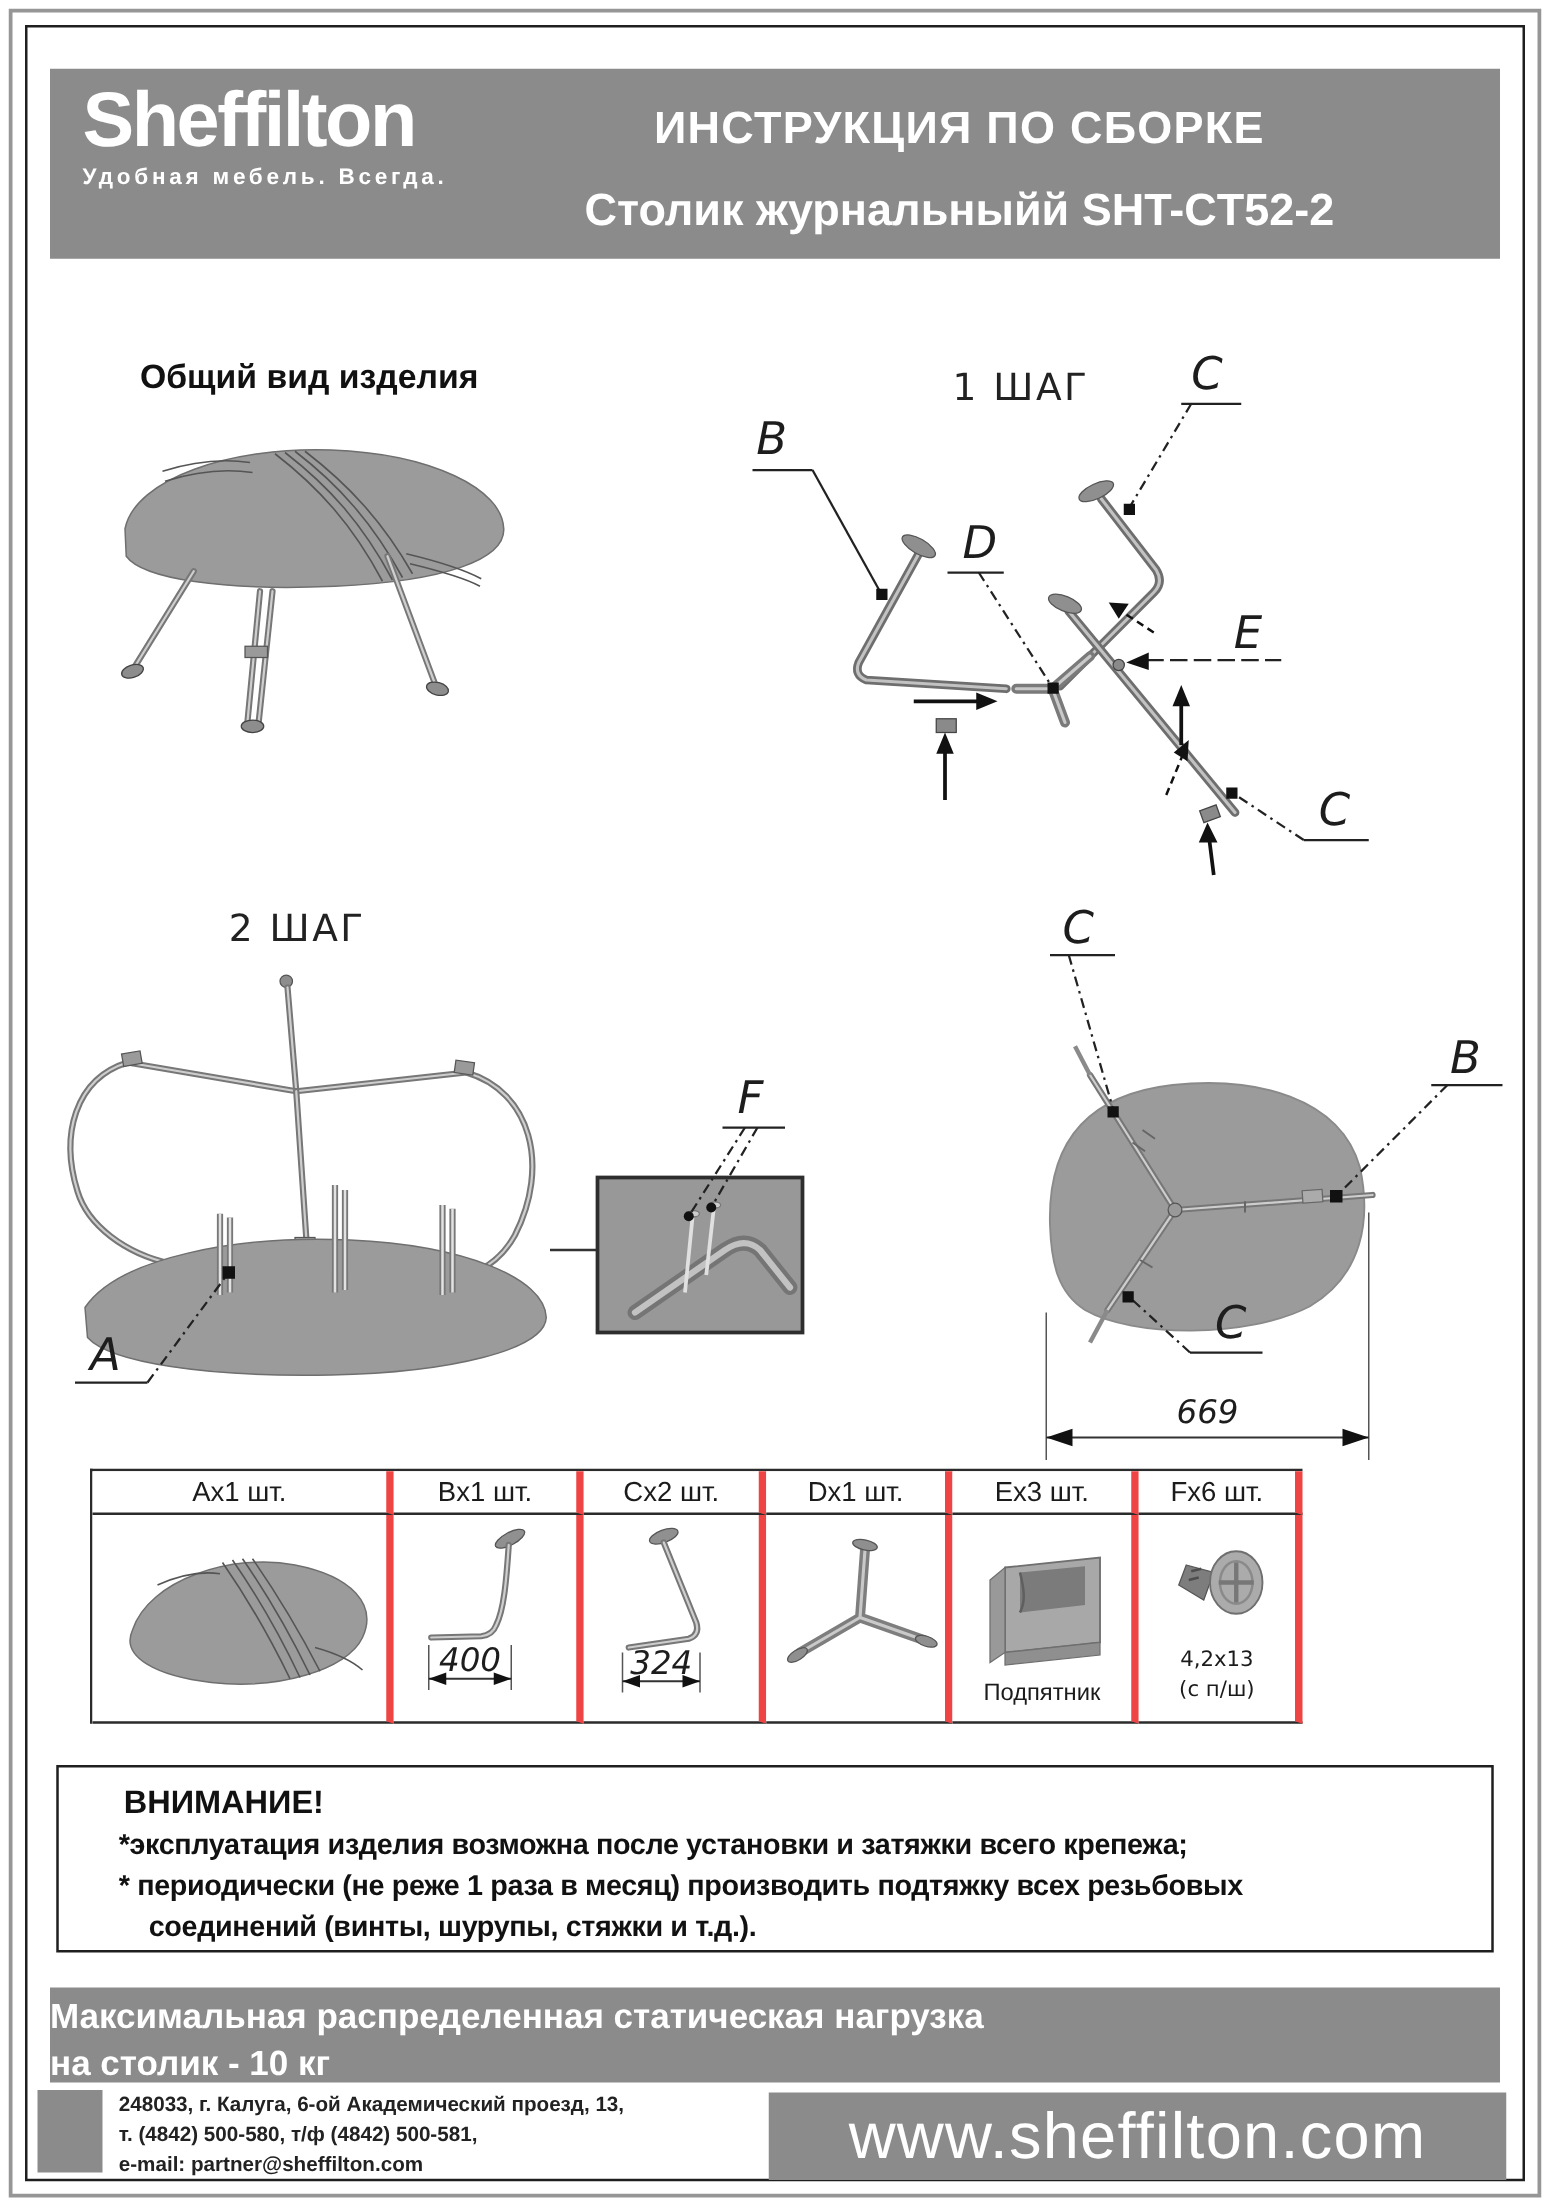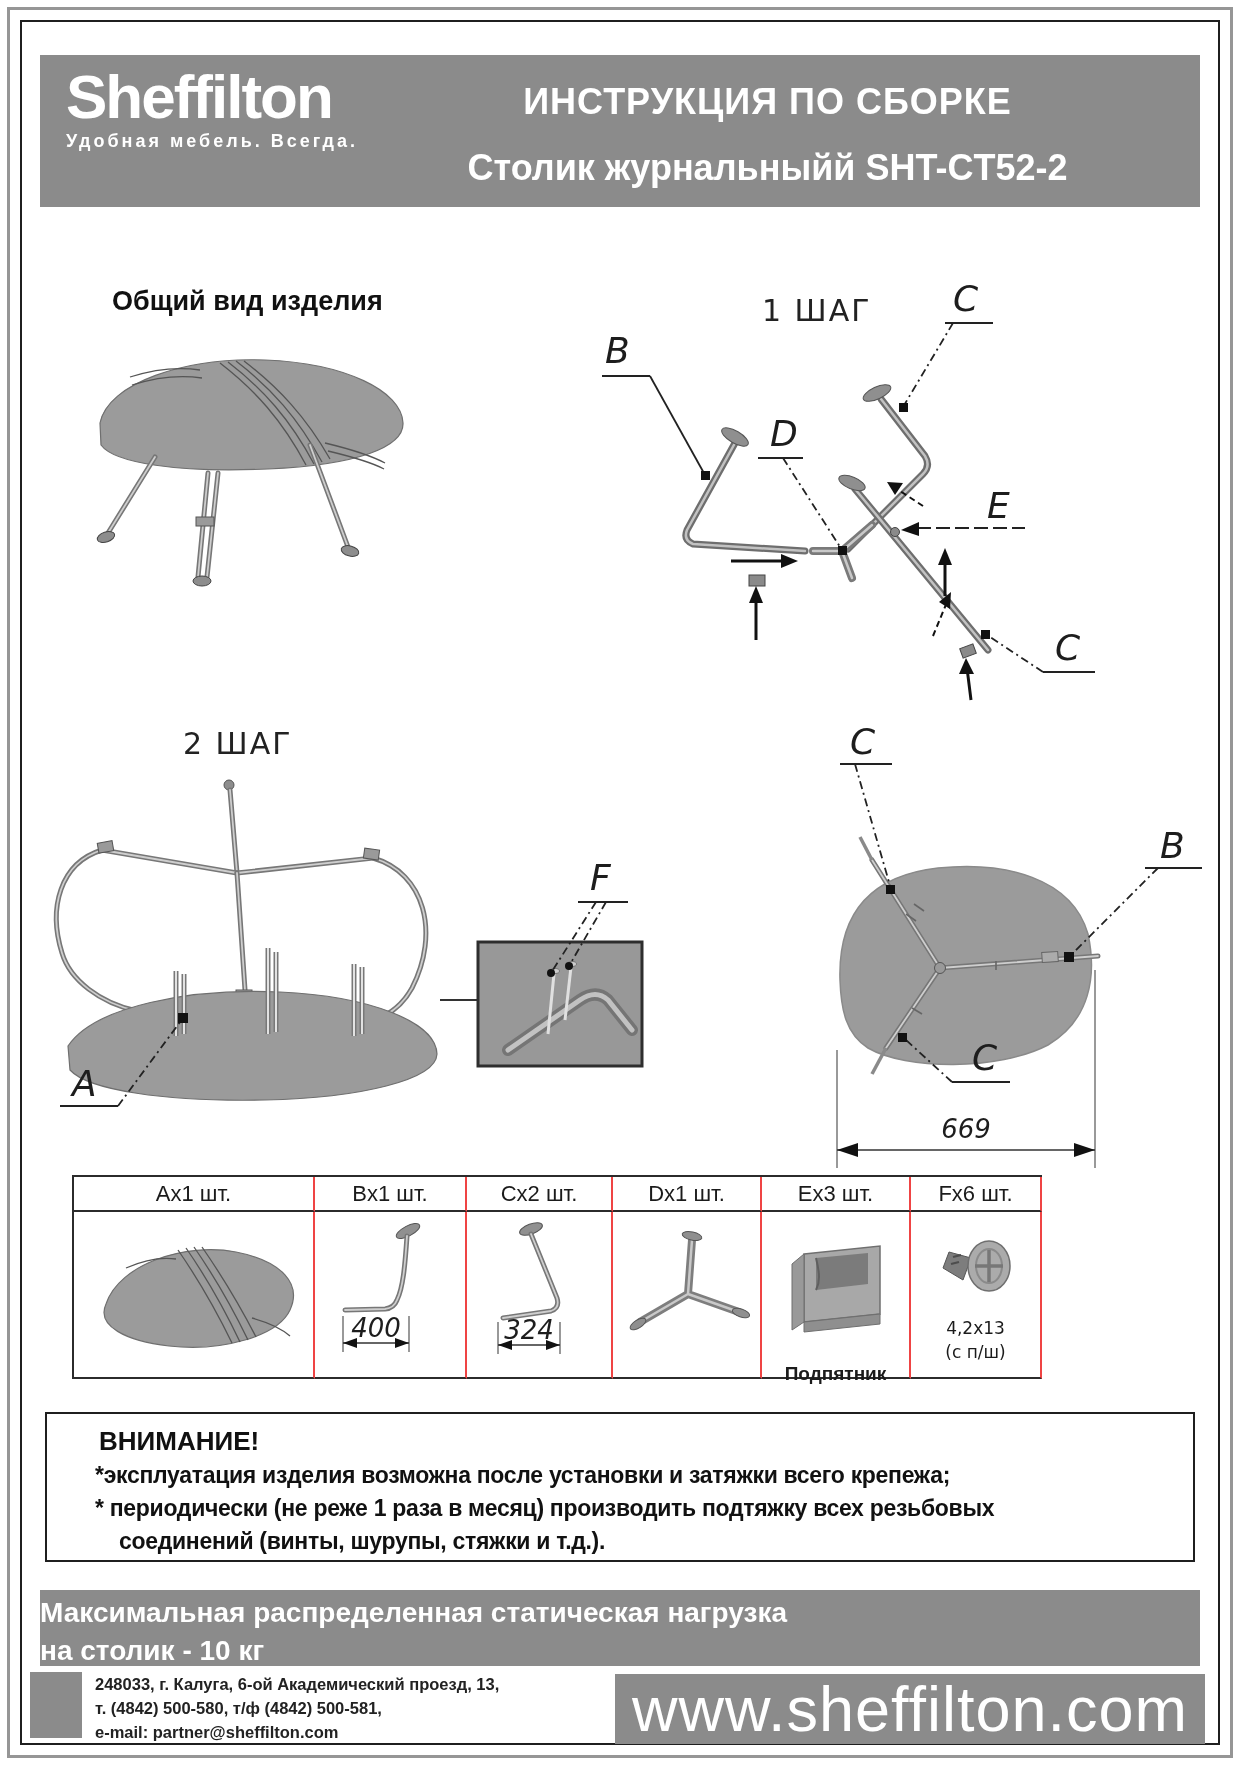--- a/index.html
+++ b/index.html
@@ -41,23 +41,23 @@
   .dot { fill:#111; }
   .arrow { fill:#111; }
   .grain { stroke:#555; stroke-width:1.3; fill:none; }
   .blob { fill:#9b9b9b; stroke:#6f6f6f; stroke-width:1.2; }
   .blob-soft { fill:#9b9b9b; stroke:#8a8a8a; stroke-width:1.5; }
 
   
   .ptable { position:absolute; left:72px; top:1175px; width:968px;
             display:grid; grid-template-columns:241px 152px 146px 149px 149px 131px;
             grid-template-rows:35px 167px; border-left:2px solid #2b2b2b; border-top:2px solid #2b2b2b; }
-  .pcell { border-right:2px solid #ef4444; border-bottom:2px solid #2b2b2b; position:relative; background:#fff; }
+  .pcell { border-right:6px solid #ef4444; border-bottom:2px solid #2b2b2b; position:relative; background:#fff; }
   .phead { display:flex; align-items:center; justify-content:center; font-size:22px; color:#1b1b1b; }
-  .cap-e { position:absolute; left:0; right:0; top:132px; text-align:center; font-size:19px; font-weight:bold; color:#1b1b1b;margin-top:19px; }
+  .cap-e { position:absolute; left:0; right:0; top:132px; text-align:center; font-size:19px; font-weight:normal; color:#1b1b1b; }
   .cap-f { position:absolute; left:0; right:0; text-align:center; font-size:17px; color:#1b1b1b;
            font-family:"DejaVu Sans",sans-serif; }
   .cap-f1 { top:106px; } .cap-f2 { top:130px; }
 
   
   .warnbox { position:absolute; left:45px; top:1412px; width:1150px; height:150px; border:2px solid #1f1f1f; box-sizing:border-box;text-align:center; }
   .warn-title { position:absolute; left:52px; top:12px; font-size:26px; font-weight:bold; color:#111; }
   .warn-line { position:absolute; font-size:23px; font-weight:bold; letter-spacing:-0.3px; color:#111; white-space:nowrap; }
   .warn-l1 { left:48px; top:48px; }
   .warn-l2 { left:48px; top:81px; }
@@ -65,21 +65,21 @@
 
   
   .loadbar { position:absolute; left:40px; top:1590px; width:1160px; height:76px; background:#8b8b8b; color:#fff; text-align:left; }
   .load-l1 { margin-top:7px; font-size:28px; font-weight:bold; }
   .load-l2 { margin-top:6px; font-size:28px; font-weight:bold; }
 
   
   .foot-square { position:absolute; left:30px; top:1672px; width:52px; height:66px; background:#8b8b8b; }
   .address { position:absolute; left:95px; top:1672px; color:#222; font-size:16.5px; font-weight:bold; line-height:24px; }
   .wwwbox { position:absolute; left:615px; top:1674px; width:590px; height:70px; background:#8b8b8b; color:#fff;
-            display:flex; align-items:center; justify-content:center; font-size:63px; letter-spacing:1px; }
+            display:flex; align-items:center; justify-content:center; font-size:52px; letter-spacing:1px; }
 </style>
 </head>
 <body>
 
 <div class="page">
   <div class="frame-outer"></div>
   <div class="frame-inner"></div>
 
   <div class="header-band">
     <div class="logo">

